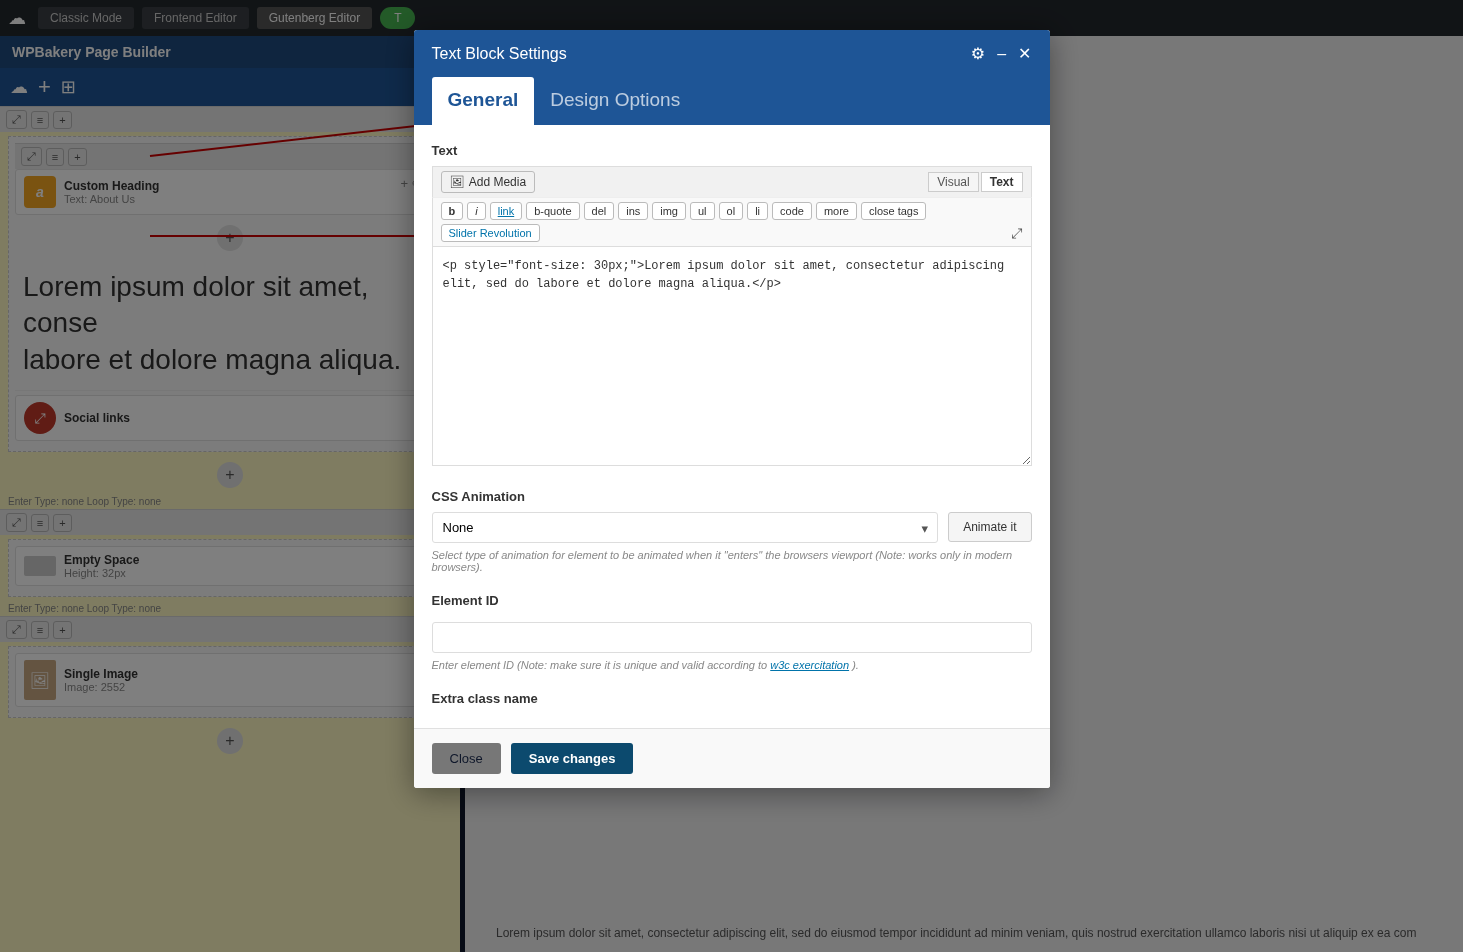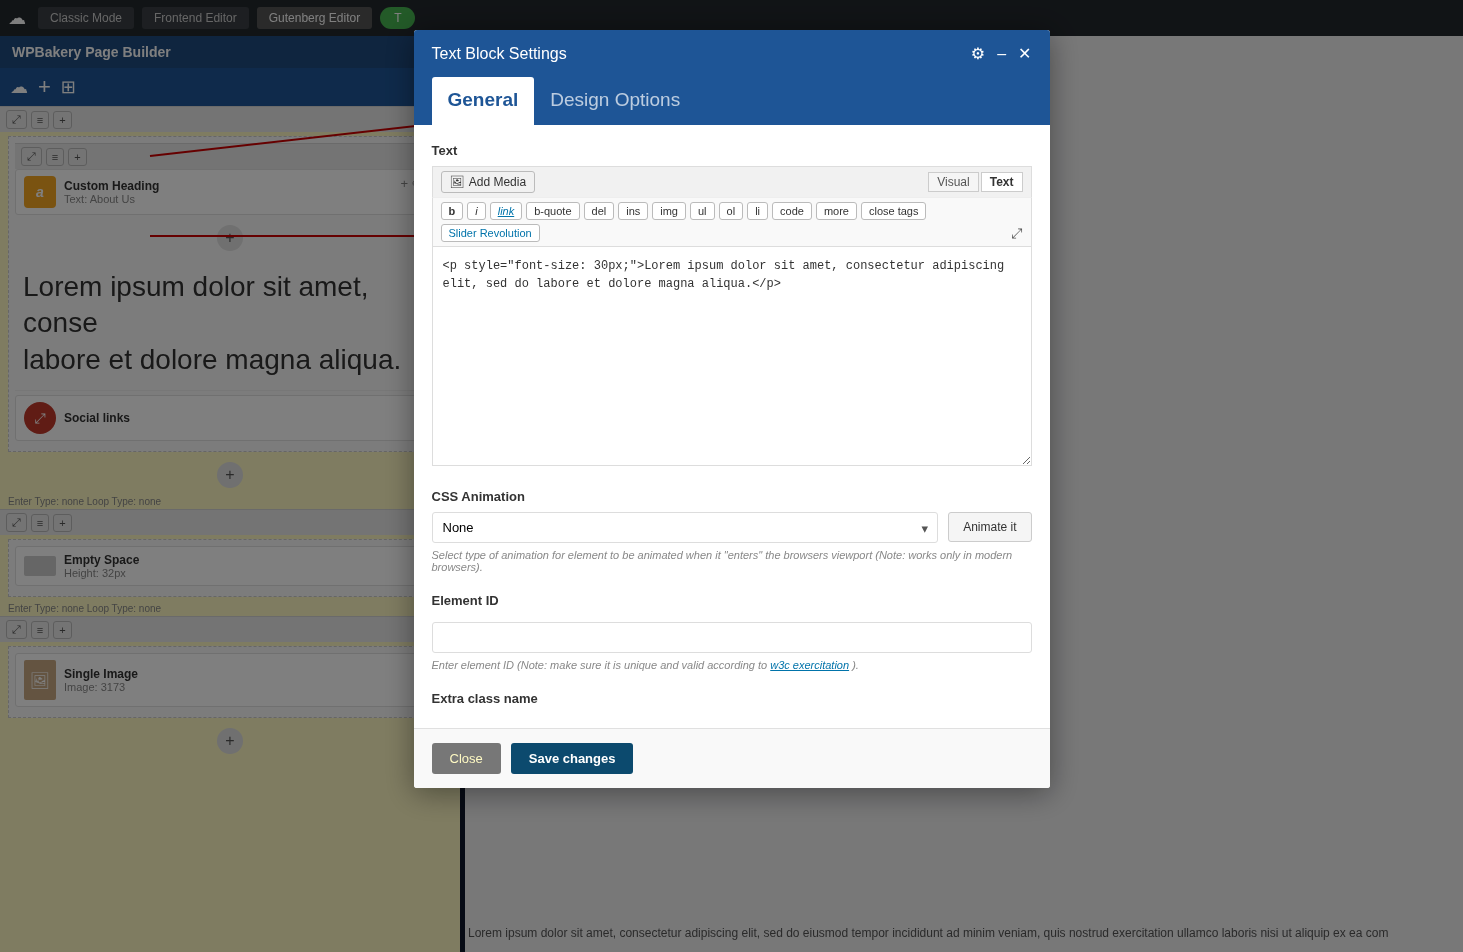--- a/index.html
+++ b/index.html
@@ -113,21 +113,21 @@
     .view-tabs { margin-left: auto; display: flex; gap: 2px; }
     .view-tab { padding: 2px 8px; font-size: 12px; cursor: pointer; border: 1px solid #ccc; background: #f5f5f5; color: #555; }
     .view-tab.active { background: #fff; color: #333; font-weight: 600; }
 
     .editor-btn-row {
       display: flex; align-items: center; background: #f9f9f9; border: 1px solid #ddd; border-top: 1px solid #eee; border-bottom: none; padding: 4px 8px; gap: 4px; flex-wrap: wrap;
     }
     .fmt-btn {
       padding: 2px 7px; border: 1px solid #bbb; border-radius: 3px; background: #fff; font-size: 11px; cursor: pointer; color: #333;
     }
-    .fmt-btn.link-btn { color: #0073aa; text-decoration: underline; font-style: italic; }
+    .fmt-btn.link-btn { color: #0073aa; text-decoration: underline; }
     .fmt-btn.slider-btn { color: #0073aa; }
     .fullscreen-btn { margin-left: auto; background: none; border: none; cursor: pointer; font-size: 14px; color: #555; }
 
     .code-editor {
       width: 100%; min-height: 220px; border: 1px solid #ddd; padding: 10px; font-family: 'Courier New', monospace; font-size: 12px; color: #333; resize: vertical; outline: none; line-height: 1.5;
       background: #fff;
     }
 
     
     .field-section { margin-top: 20px; }
@@ -147,34 +147,34 @@
     .link-hint { color: #0073aa; text-decoration: underline; cursor: pointer; }
 
     
     .field-label { font-size: 13px; font-weight: 600; color: #333; margin-bottom: 4px; }
 
     
     .modal-footer {
       display: flex; align-items: center; gap: 10px; padding: 14px 18px; border-top: 1px solid #e0e0e0; background: #f9f9f9; flex-shrink: 0;
     }
     .btn-close {
-      padding: 8px 18px; background: #777; color: #fef9c3; border: none; border-radius: 3px; cursor: pointer; font-size: 13px;
+      padding: 8px 18px; background: #777; color: #0f172a; border: none; border-radius: 3px; cursor: pointer; font-size: 13px;
     }
     .btn-save {
       padding: 8px 18px; background: #0c4a6e; color: #fff; border: none; border-radius: 3px; cursor: pointer; font-size: 13px; font-weight: 600;
     }
 
     
     .arrow-overlay {
       position: fixed; top: 36px; left: 0; width: 465px; height: 300px; pointer-events: none; z-index: 190;
     }
 
     
     .bg-content {
-      position: absolute; bottom: 0; left: 456px; right: 0; padding: 12px; color: #555; font-size: 12px;
+      position: absolute; bottom: 0; left: 484px; right: 0; padding: 12px; color: #555; font-size: 12px;
     }
   </style>
 </head>
 <body>
 
 <div class="top-nav">
   <span class="top-nav-logo">☁</span>
   <button class="top-nav-btn">Classic Mode</button>
   <button class="top-nav-btn">Frontend Editor</button>
   <button class="top-nav-btn active">Gutenberg Editor</button>
@@ -270,21 +270,21 @@
         <span style="color:#888;cursor:pointer;">✏</span>
         <span style="color:#888;cursor:pointer;">✕</span>
       </div>
     </div>
     <div class="element-row">
       <div class="element-icon gray" style="background:#c8a882;width:32px;height:40px;border-radius:2px;">
         <span style="font-size:16px;">🖼</span>
       </div>
       <div class="element-info">
         <div class="element-name">Single Image</div>
-        <div class="element-sub">Image: 3173</div>
+        <div class="element-sub">Image: 2552</div>
       </div>
     </div>
   </div>
 
   <div class="add-center">
     <button class="add-circle-btn">+</button>
   </div>
 </div>
 
 <svg class="arrow-overlay" viewBox="0 0 465 300">

